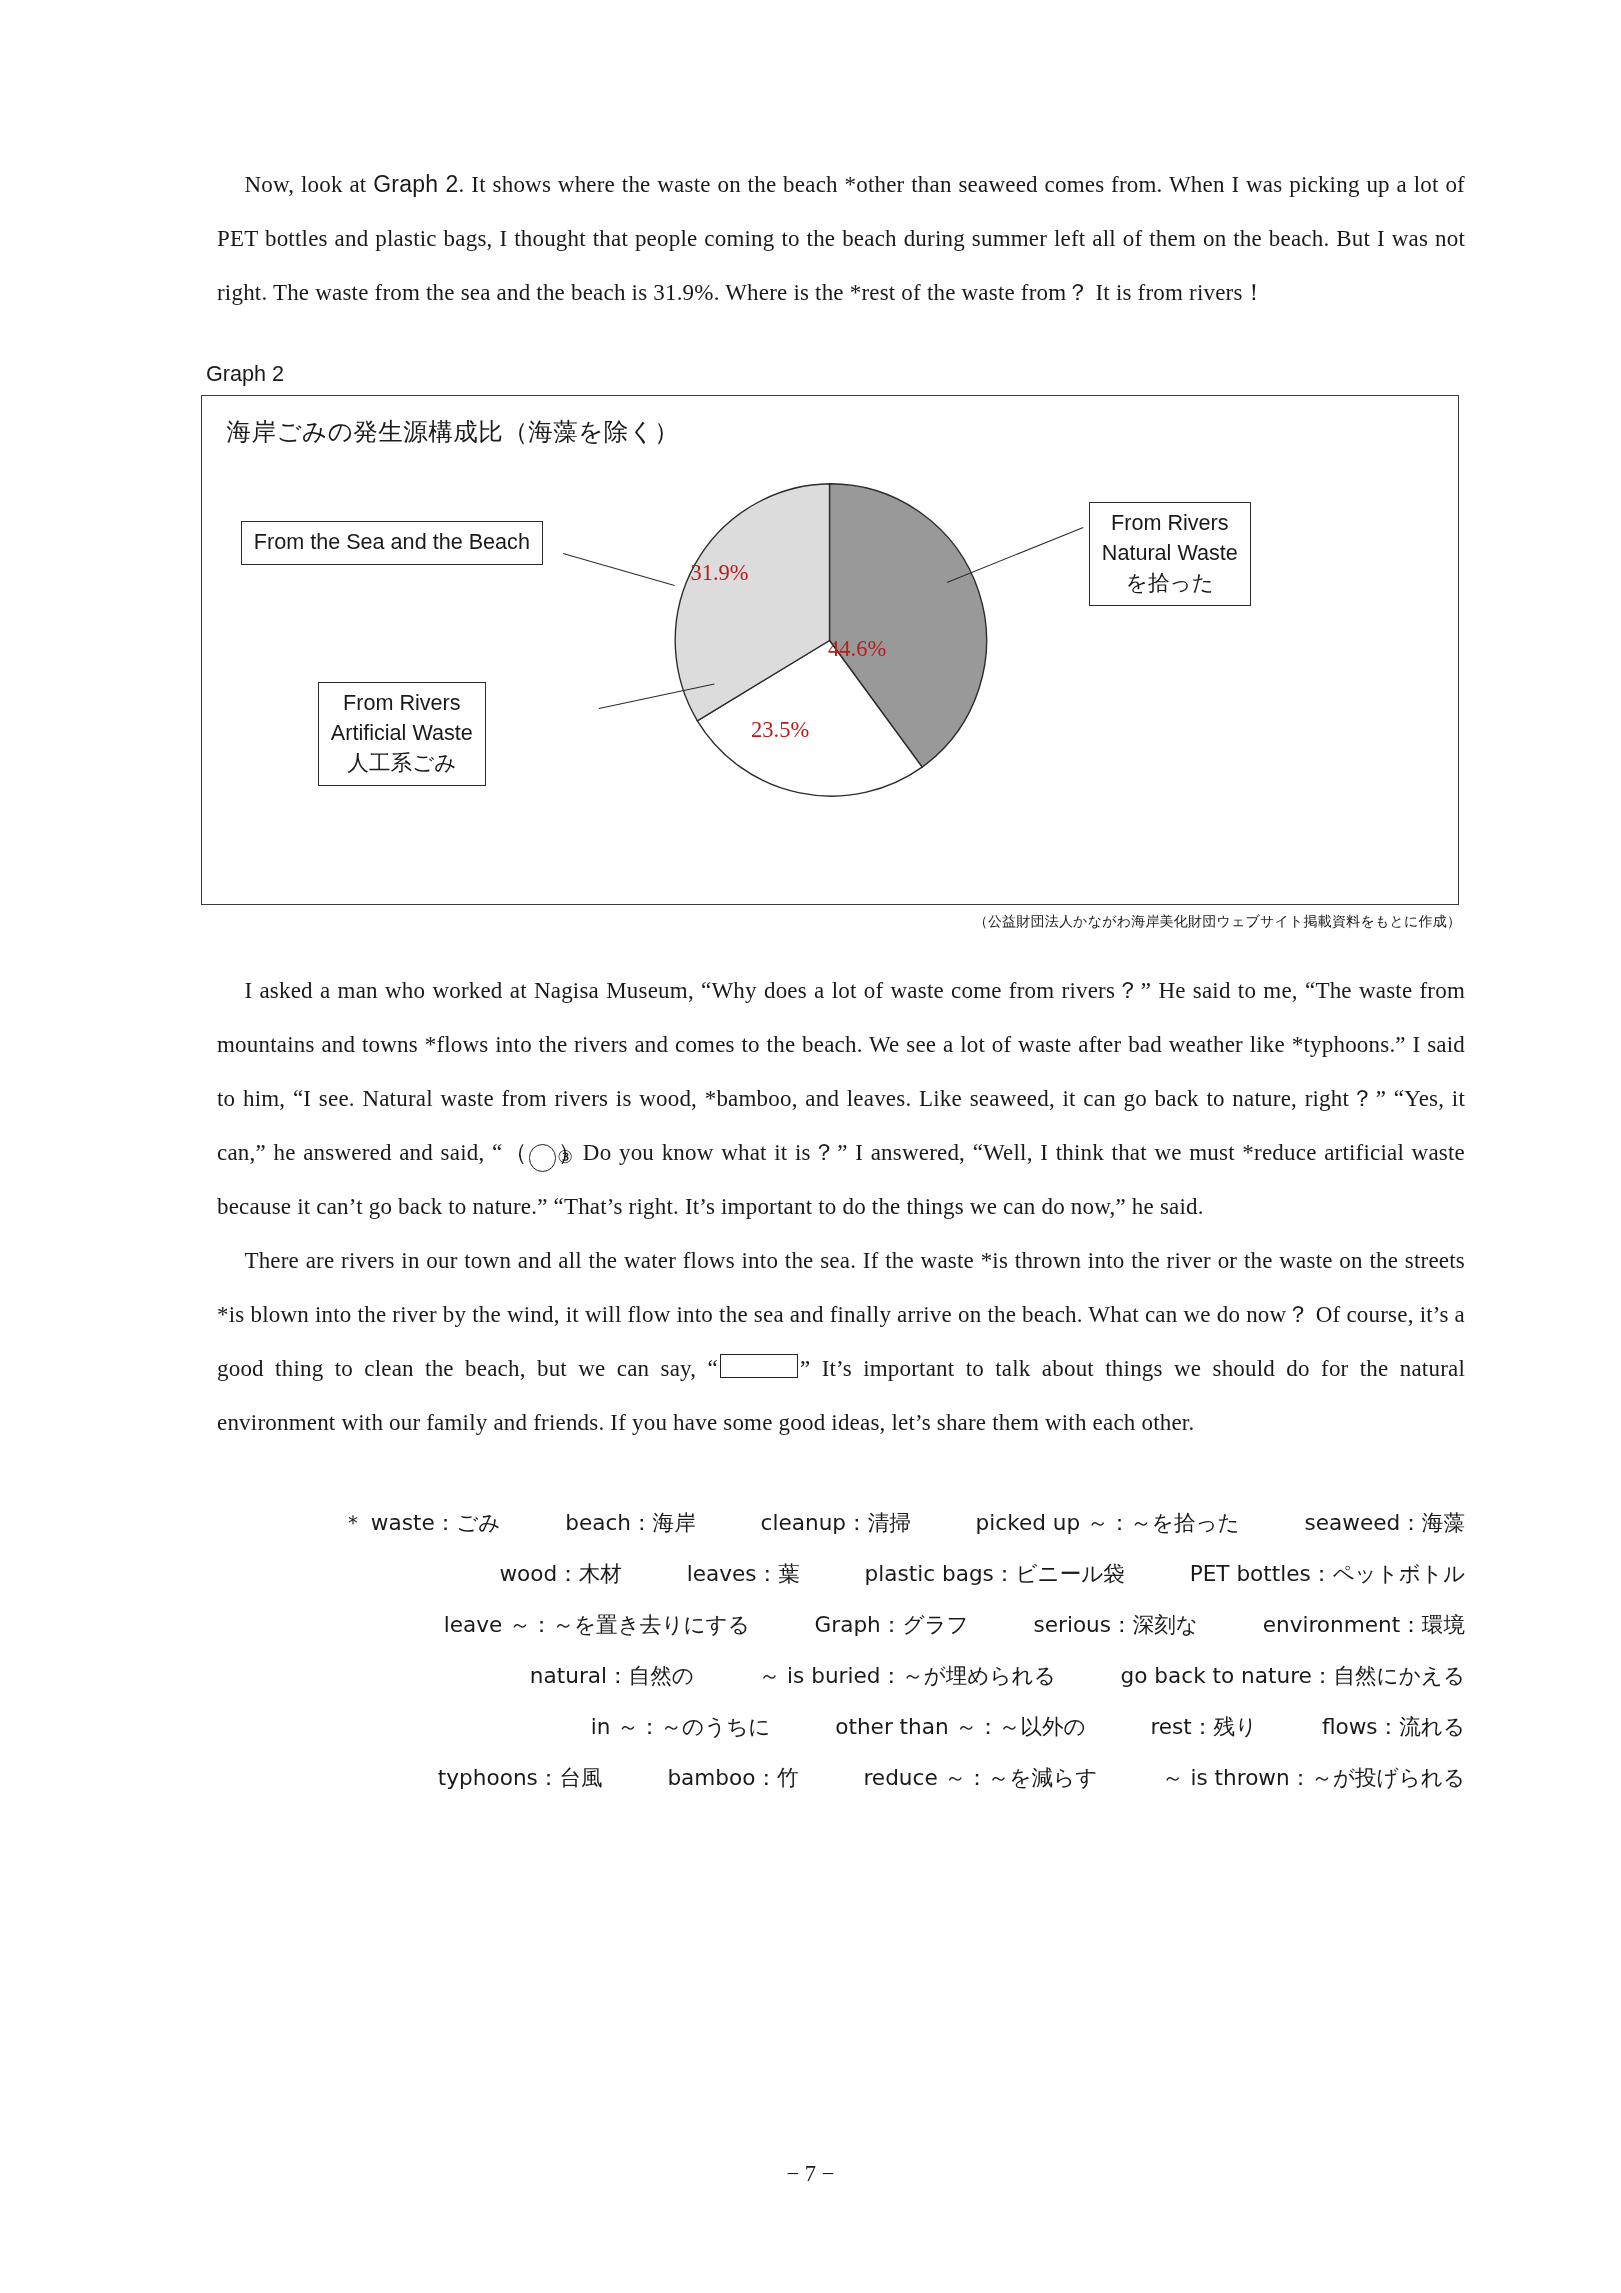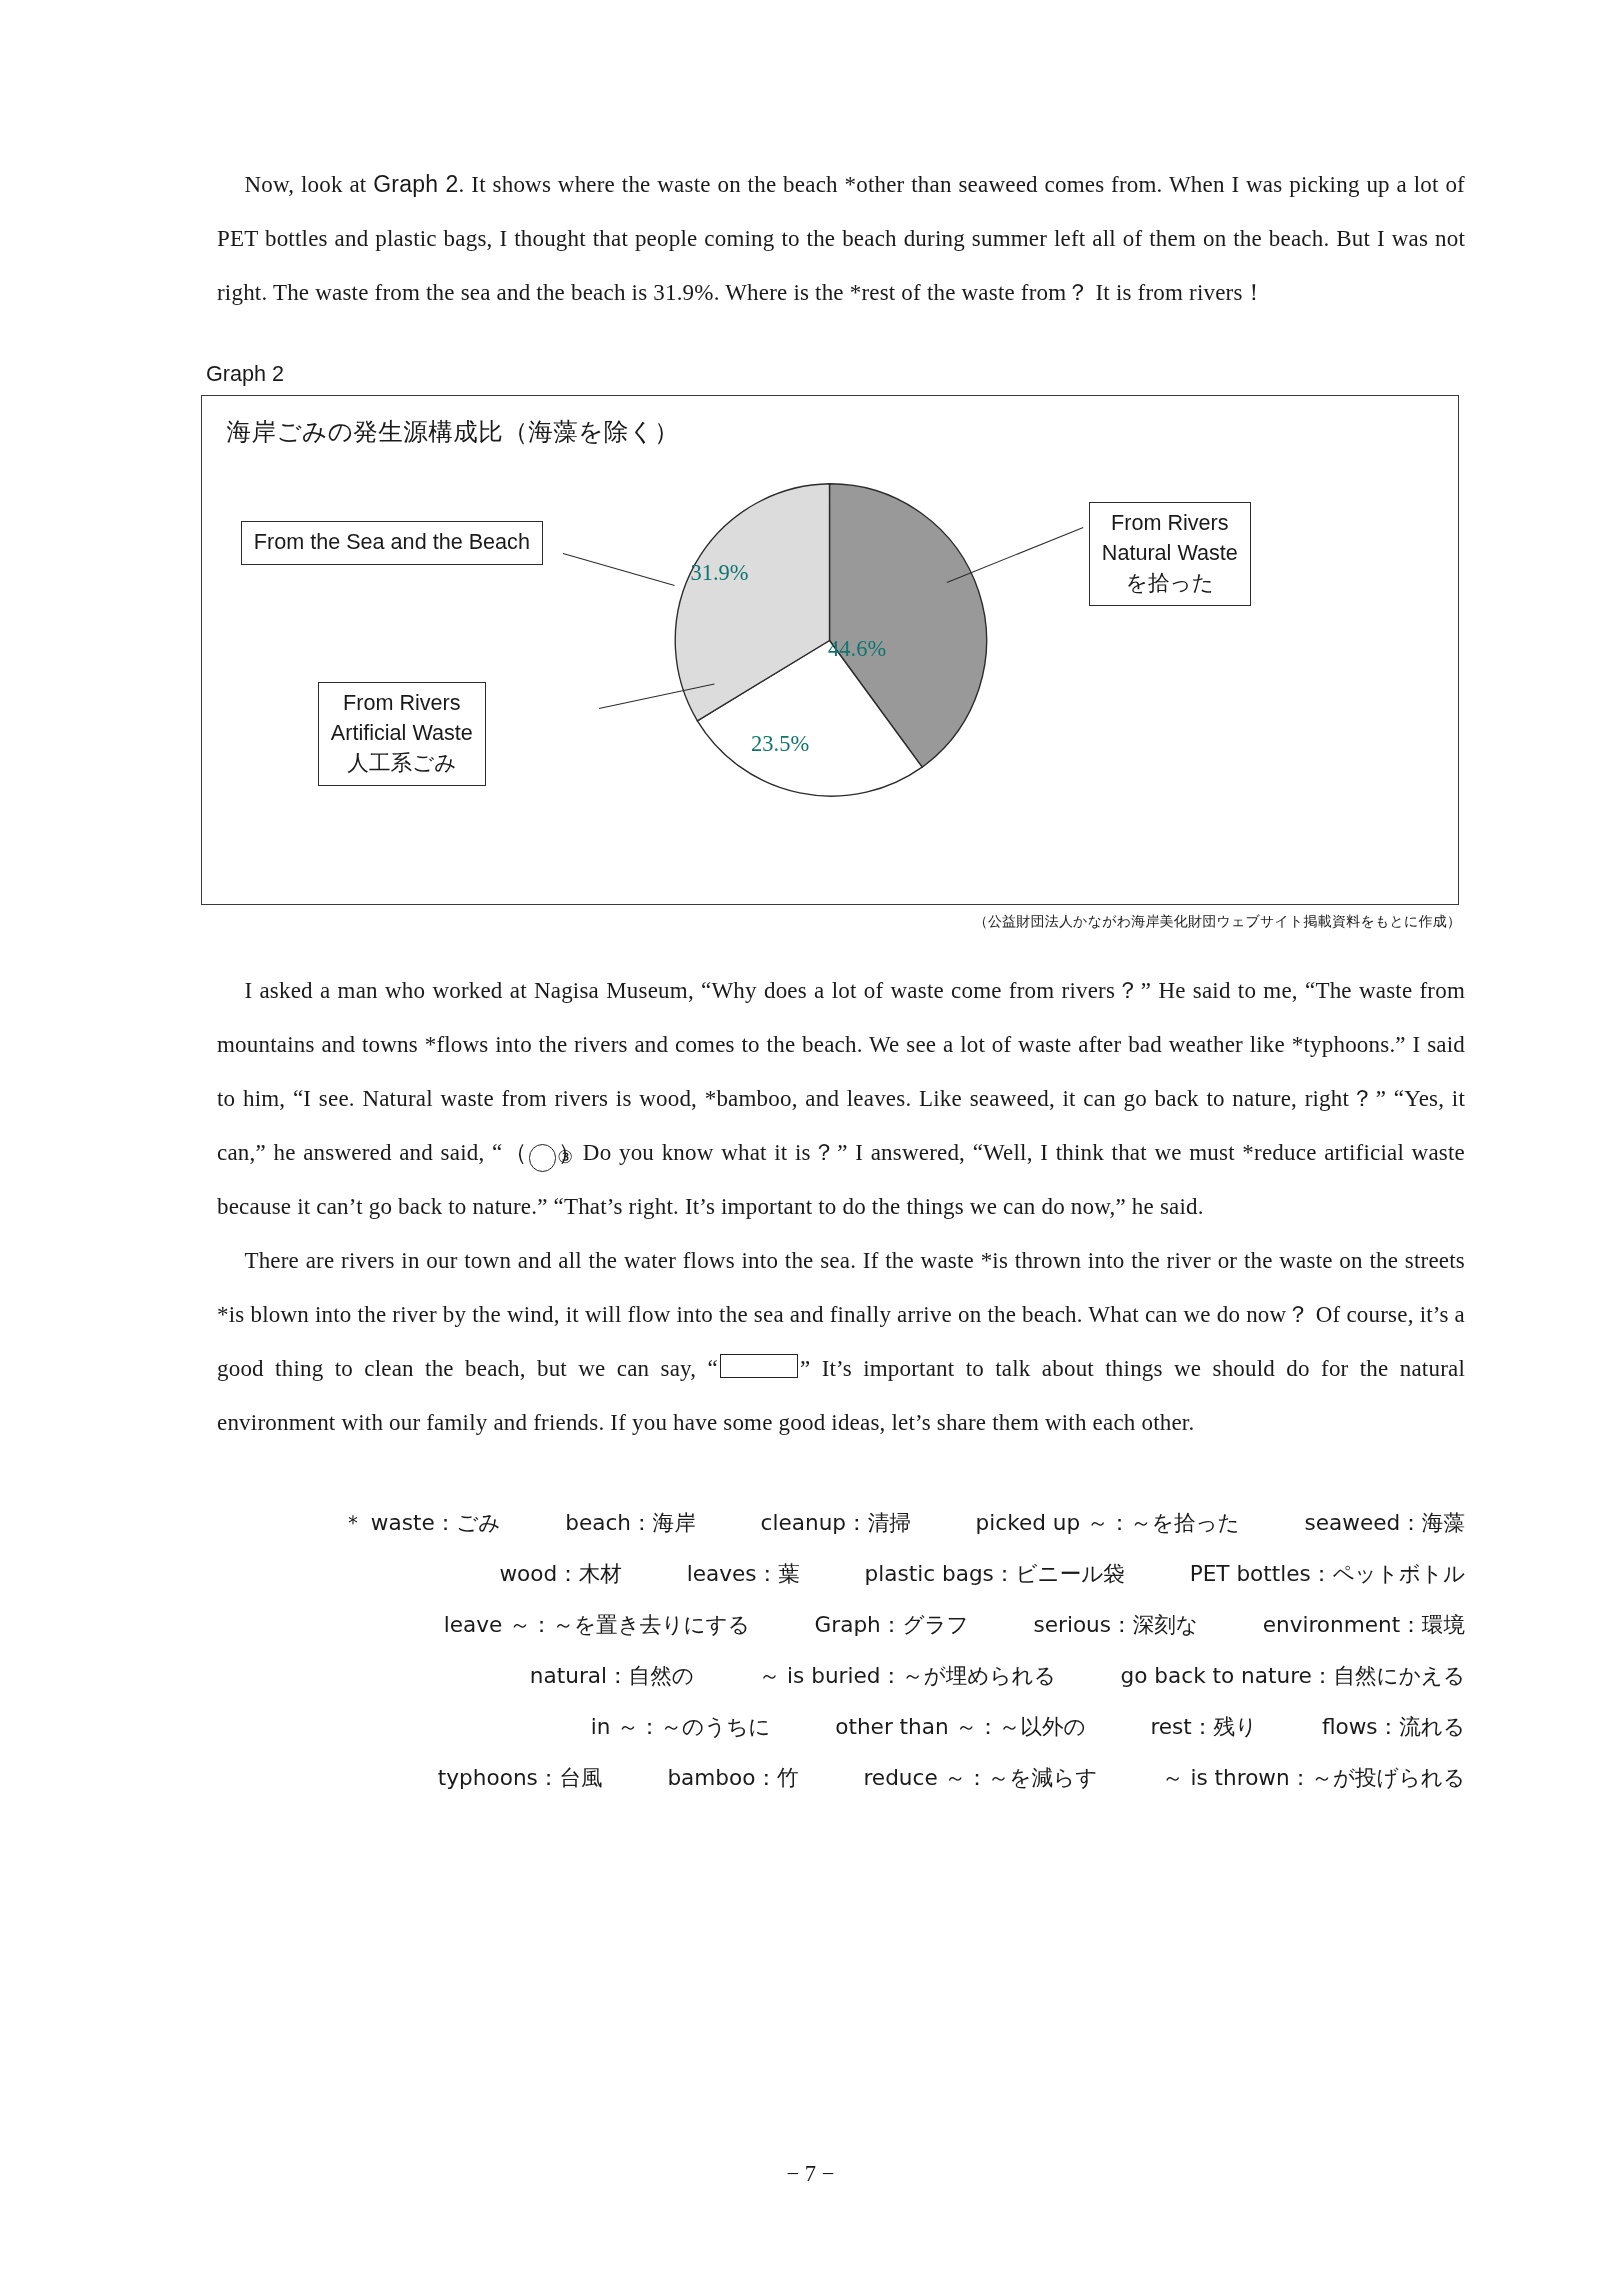--- a/index.html
+++ b/index.html
@@ -73,25 +73,25 @@
     left: 461px;
     top: 78px;
     width: 353px;
     height: 353px;
   }
 
   .slice-label {
     position: absolute;
     font-family: "Liberation Serif", serif;
     font-size: 22.5px;
-    color: #0f766e;
+    color: #b91c1c;
   }
   .lbl-449 { left: 165px; top: 162px; }
   .lbl-319 { left: 27.4px;  top: 86px; }
-  .lbl-235 { left: 88px;  top: 257px; }
+  .lbl-235 { left: 88px;  top: 243px; }
 
   .callout {
     position: absolute;
     border: 1.4px solid #2b2b2b;
     background: #fff;
     font-family: "Liberation Sans", sans-serif;
     font-size: 21.6px;
     line-height: 30px;
     padding: 4.9px 11.8px 6.9px 11.8px;
     text-align: center;

